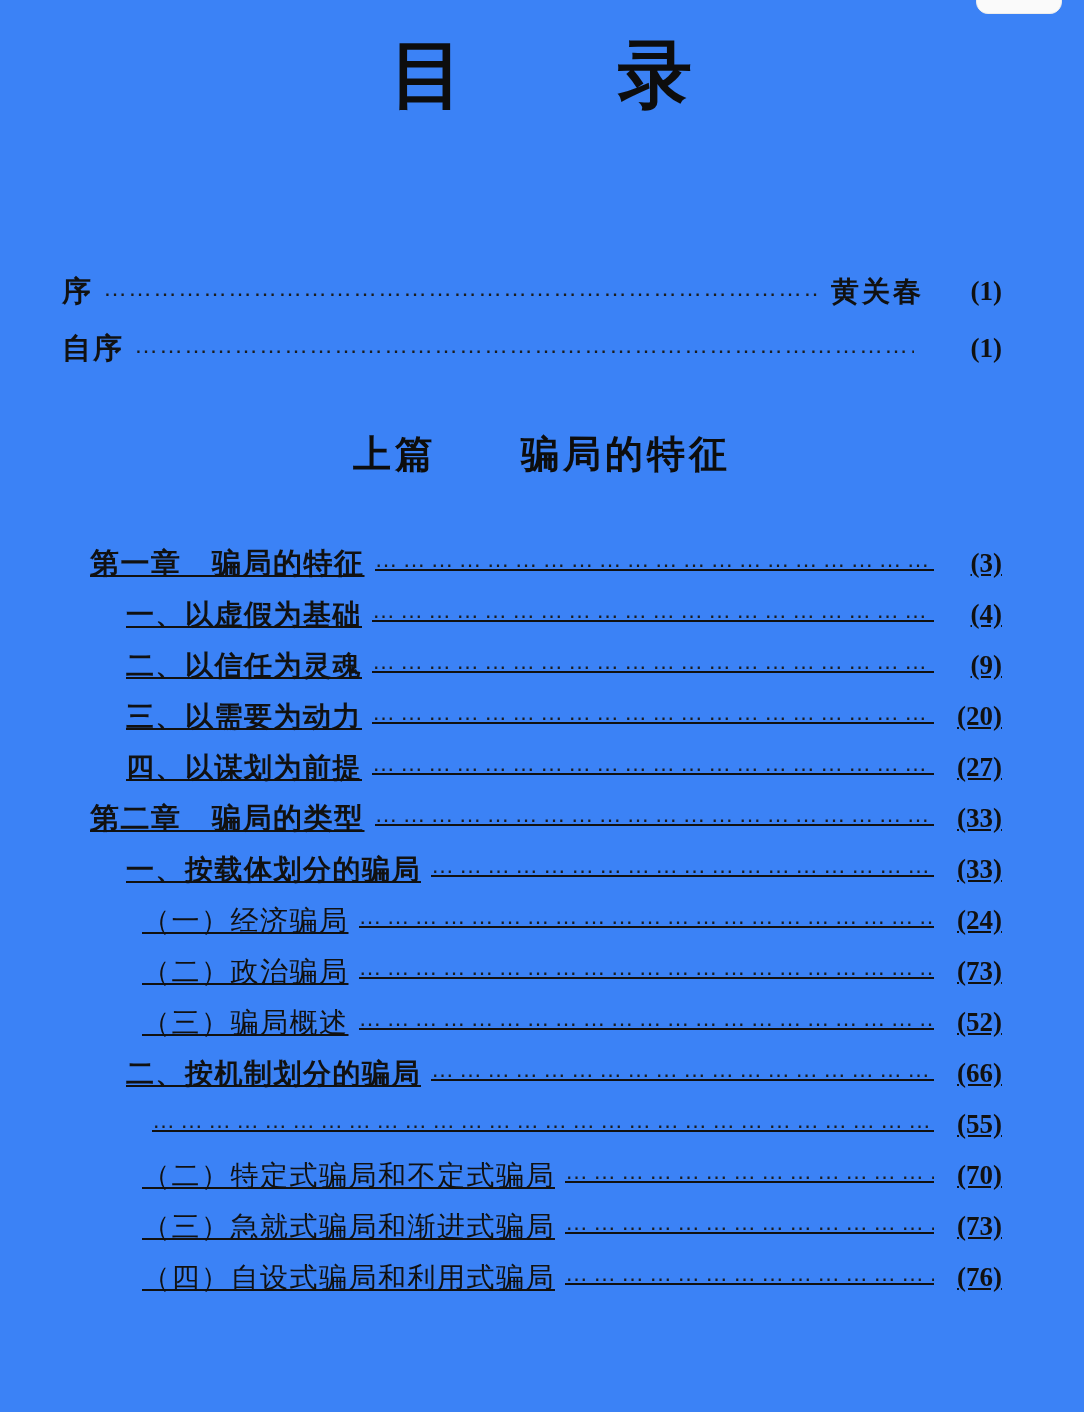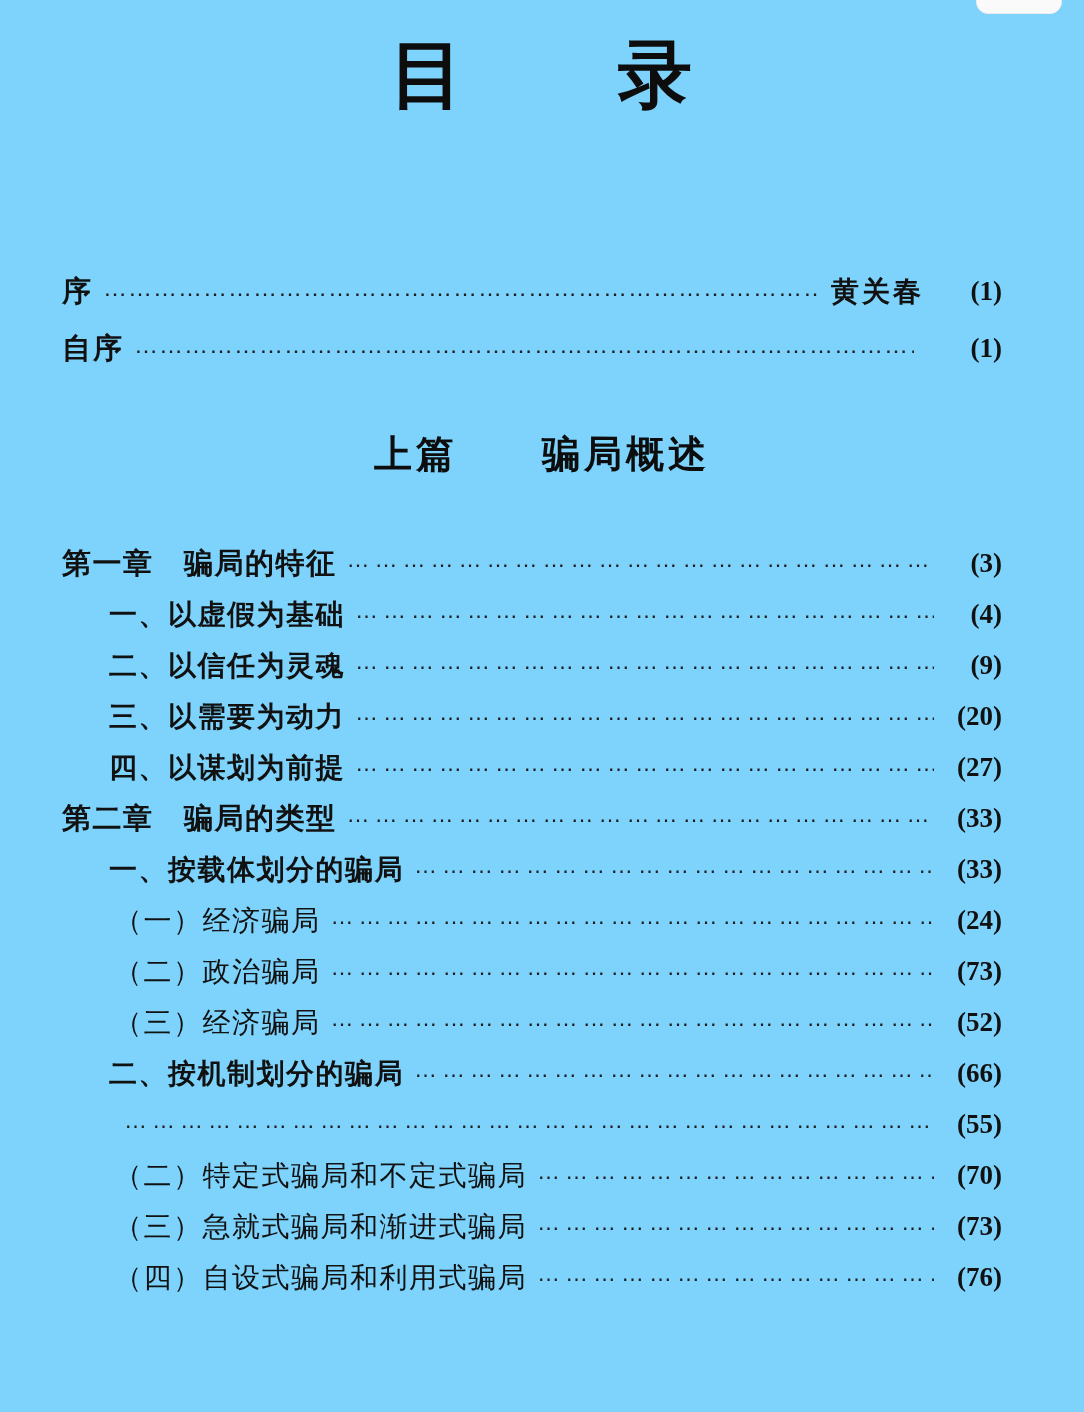--- a/index.html
+++ b/index.html
@@ -5,21 +5,21 @@
   html, body {
     margin: 0;
     padding: 0;
     background: #e9e9e9;
   }
   .page {
     position: relative;
     width: 1084px;
     height: 1412px;
     margin: 0 auto;
-    background: #7dd3fc;
+    background: #3b82f6;
     color: #111111;
     font-family: "Liberation Sans", sans-serif;
     overflow: hidden;
     box-sizing: border-box;
   }
   
   .float-frag {
     position: absolute;
     top: -22px;
     left: 976px;
@@ -81,33 +81,34 @@
     margin-top: 52px;
     text-align: center;
     font-family: "Liberation Serif", serif;
     font-size: 38px;
     font-weight: 900;
     letter-spacing: 4px;
     color: #0d0d0d;
   }
   .entries {
     margin-top: 58px;
-    padding: 0 82px 0 62px;
+    padding: 0 82px 0 90px;
+    text-decoration: underline;
   }
   .entries .row { height: 51px; }
   .entries .label {
     font-size: 28px;
     letter-spacing: 1.5px;
   }
   .row.chapter .label {
     font-weight: 800;
     font-size: 29px;
   }
   .row.l1 { padding-left: 36px; }
-  .row.l1 .label { font-weight: 600; margin-left: 11px; }
+  .row.l1 .label { font-weight: 600; }
   .row.l2 { padding-left: 52px; }
   .row.l2 .label { font-weight: 500; }
 </style>
 </head>
 <body>
 
 <div class="page">
 
   <div class="float-frag"></div>
 
@@ -121,21 +122,21 @@
       <span class="pageno">(1)</span>
     </div>
     <div class="row">
       <span class="label">自序</span>
       <span class="leader dense">……………………………………………………………………………………………………………………………………………………………………………………………………………………</span>
       <span class="author"></span>
       <span class="pageno">(1)</span>
     </div>
   </div>
 
-  <div class="part-header">上篇　　骗局概述</div>
+  <div class="part-header">上篇　　骗局的特征</div>
 
   <div class="entries">
 
     <div class="row chapter">
       <span class="label">第一章　骗局的特征</span>
       <span class="leader grouped">……………………………………………………………………………………………………………………………………</span>
       <span class="pageno">(3)</span>
     </div>
     <div class="row l1">
       <span class="label">一、以虚假为基础</span>
@@ -171,21 +172,21 @@
       <span class="label">（一）经济骗局</span>
       <span class="leader grouped">……………………………………………………………………………………………………………………………………</span>
       <span class="pageno">(24)</span>
     </div>
     <div class="row l2">
       <span class="label">（二）政治骗局</span>
       <span class="leader grouped">……………………………………………………………………………………………………………………………………</span>
       <span class="pageno">(73)</span>
     </div>
     <div class="row l2">
-      <span class="label">（三）经济骗局</span>
+      <span class="label">（三）骗局概述</span>
       <span class="leader grouped">……………………………………………………………………………………………………………………………………</span>
       <span class="pageno">(52)</span>
     </div>
     <div class="row l1">
       <span class="label">二、按机制划分的骗局</span>
       <span class="leader grouped">……………………………………………………………………………………………………………………………………</span>
       <span class="pageno">(66)</span>
     </div>
     <div class="row l2">
       <span class="leader grouped">……………………………………………………………………………………………………………………………………</span>

